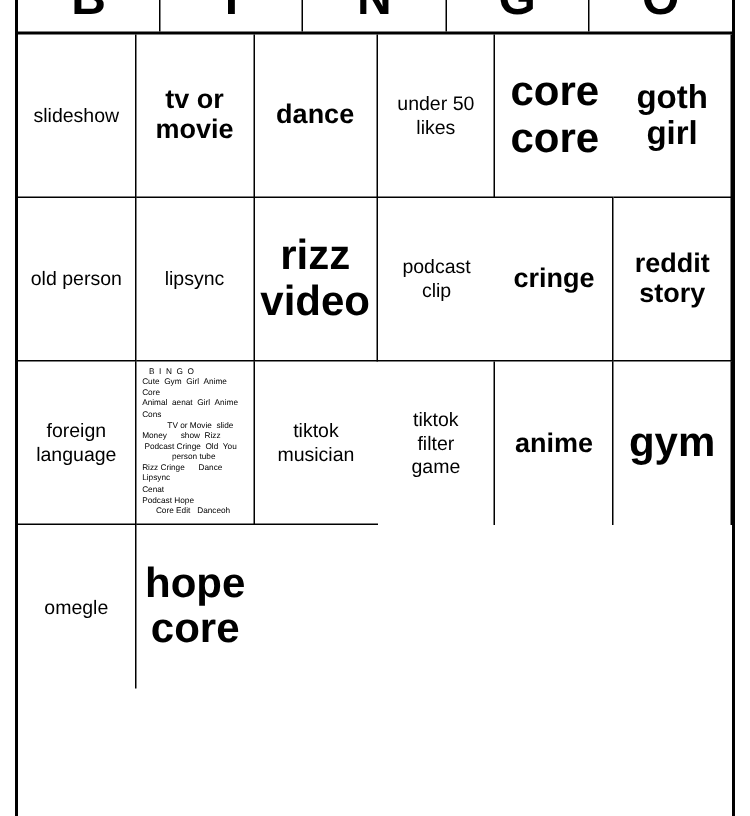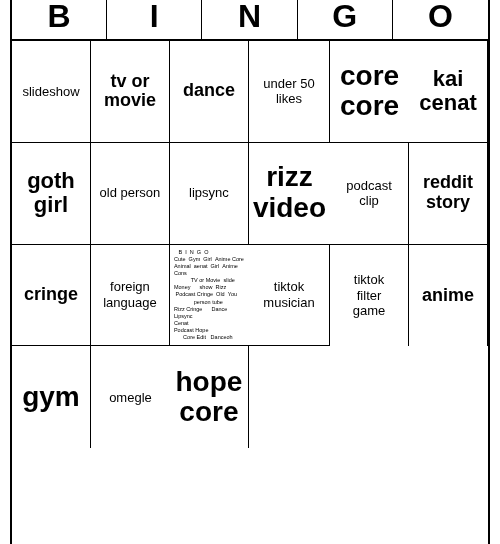--- a/index.html
+++ b/index.html
@@ -123,43 +123,40 @@
       <span>dance</span>
     </div>
     <div class="bingo-cell">
       <span>under 50 likes</span>
     </div>
     <div class="bingo-cell large-text">
       <span>core<br>core</span>
     </div>
 
     <div class="bingo-cell medium-large">
-      <span>kai<br>cenat</span>
-    </div>
-    <div class="bingo-cell medium-large">
       <span>goth<br>girl</span>
     </div>
     <div class="bingo-cell">
       <span>old person</span>
     </div>
     <div class="bingo-cell">
       <span>lipsync</span>
     </div>
 
     <div class="bingo-cell large-text">
       <span>rizz<br>video</span>
     </div>
     <div class="bingo-cell">
       <span>podcast<br>clip</span>
     </div>
     <div class="bingo-cell medium-text">
-      <span>reddit<br>story</span>
+      <span>cringe</span>
     </div>
     <div class="bingo-cell medium-text">
-      <span>cringe</span>
+      <span>reddit<br>story</span>
     </div>
     <div class="bingo-cell">
       <span>foreign<br>language</span>
     </div>
 
     <div class="bingo-cell small-image">
       <div class="mini-bingo">
         &nbsp;&nbsp;&nbsp;B &nbsp;I &nbsp;N &nbsp;G &nbsp;O<br>
         Cute &nbsp;Gym &nbsp;Girl &nbsp;Anime Core<br>
         Animal &nbsp;aenat &nbsp;Girl &nbsp;Anime Cons<br>

